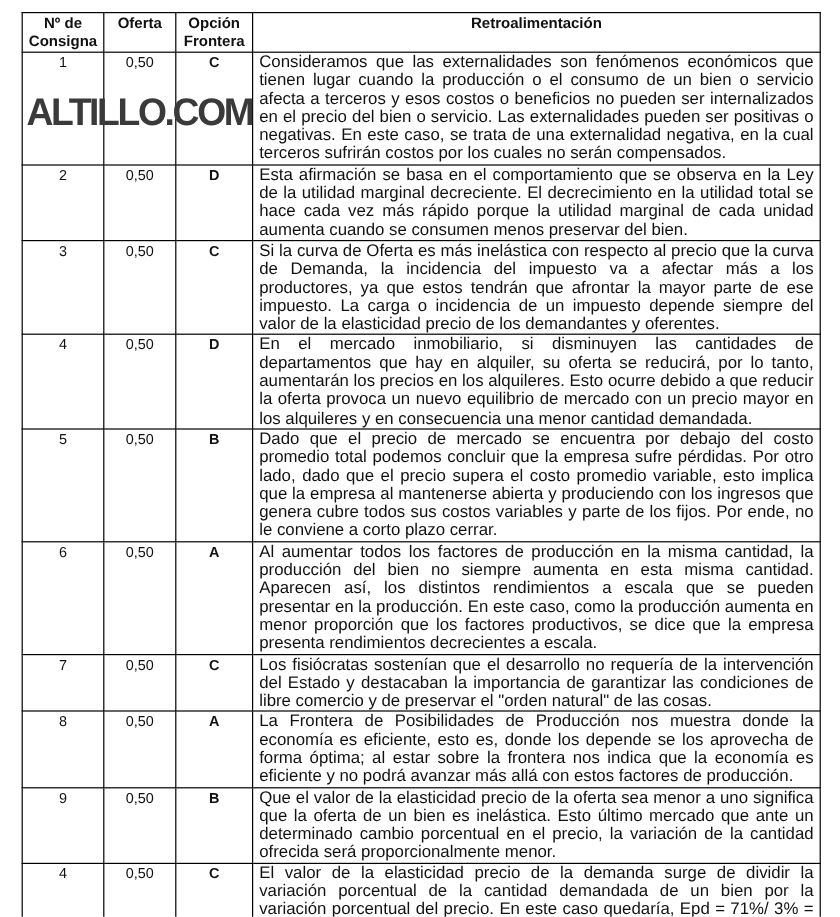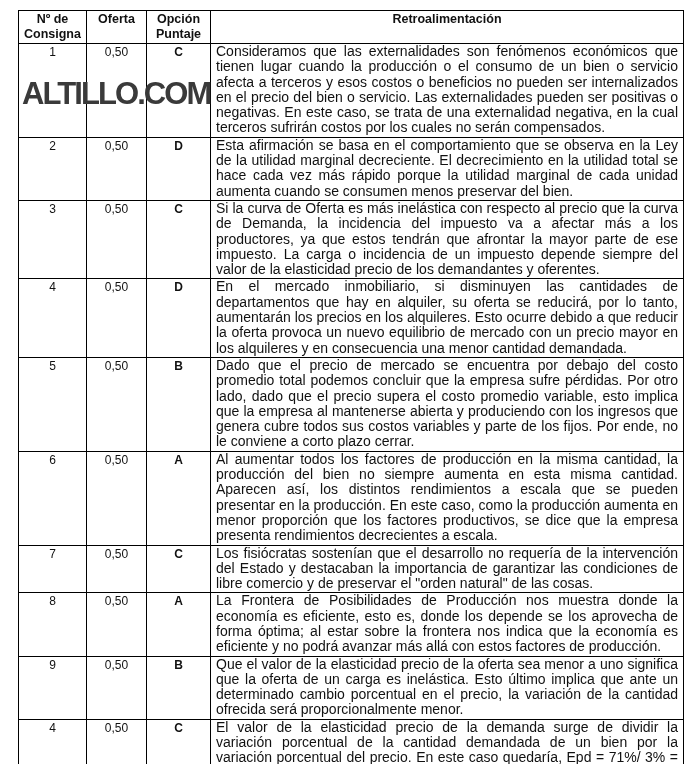--- a/index.html
+++ b/index.html
@@ -78,21 +78,21 @@
   <colgroup>
     <col class="c1">
       <col class="c2">
       <col class="c3">
       <col class="c4">
   </colgroup>
   <thead>
     <tr>
       <th>Nº de Consigna</th>
       <th>Oferta</th>
-      <th>Opción Puntaje</th>
+      <th>Opción Frontera</th>
       <th>Retroalimentación</th>
     </tr>
   </thead>
   <tbody>
       <tr>
         <td class="td-num">1</td>
         <td class="td-score">0,50</td>
         <td class="td-option">C</td>
         <td class="td-feedback">Consideramos que las externalidades son fenómenos económicos que tienen lugar cuando la producción o el consumo de un bien o servicio afecta a terceros y esos costos o beneficios no pueden ser internalizados en el precio del bien o servicio. Las externalidades pueden ser positivas o negativas. En este caso, se trata de una externalidad negativa, en la cual terceros sufrirán costos por los cuales no serán compensados.</td>
       </tr>
@@ -135,21 +135,21 @@
       <tr>
         <td class="td-num">8</td>
         <td class="td-score">0,50</td>
         <td class="td-option">A</td>
         <td class="td-feedback">La Frontera de Posibilidades de Producción nos muestra donde la economía es eficiente, esto es, donde los depende se los aprovecha de forma óptima; al estar sobre la frontera nos indica que la economía es eficiente y no podrá avanzar más allá con estos factores de producción.</td>
       </tr>
       <tr>
         <td class="td-num">9</td>
         <td class="td-score">0,50</td>
         <td class="td-option">B</td>
-        <td class="td-feedback">Que el valor de la elasticidad precio de la oferta sea menor a uno significa que la oferta de un carga es inelástica. Esto último implica que ante un determinado cambio porcentual en el precio, la variación de la cantidad ofrecida será proporcionalmente menor.</td>
+        <td class="td-feedback">Que el valor de la elasticidad precio de la oferta sea menor a uno significa que la oferta de un bien es inelástica. Esto último mercado que ante un determinado cambio porcentual en el precio, la variación de la cantidad ofrecida será proporcionalmente menor.</td>
       </tr>
       <tr>
         <td class="td-num">4</td>
         <td class="td-score">0,50</td>
         <td class="td-option">C</td>
         <td class="td-feedback">El valor de la elasticidad precio de la demanda surge de dividir la variación porcentual de la cantidad demandada de un bien por la variación porcentual del precio. En este caso quedaría, Epd = 71%/ 3% = 2.</td>
       </tr>
     </tbody>
 </table>
 

